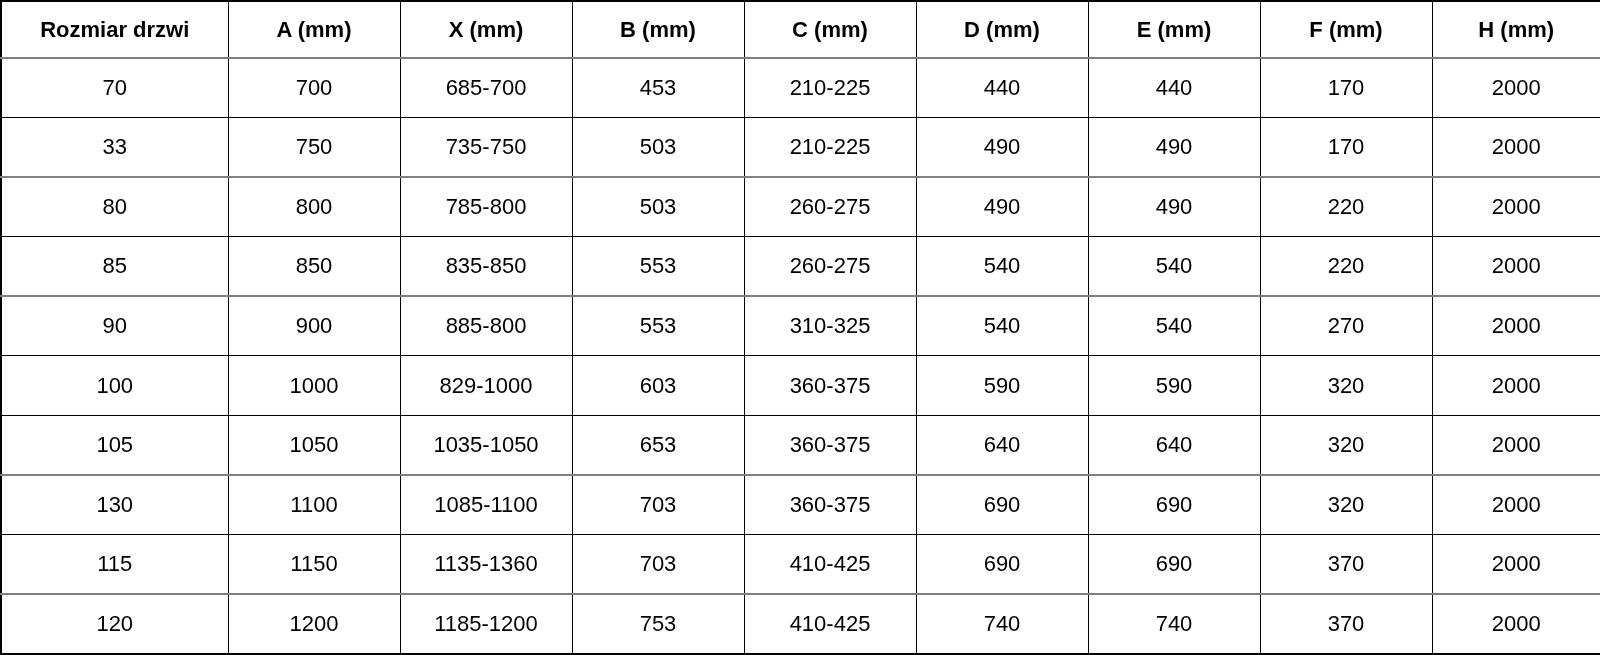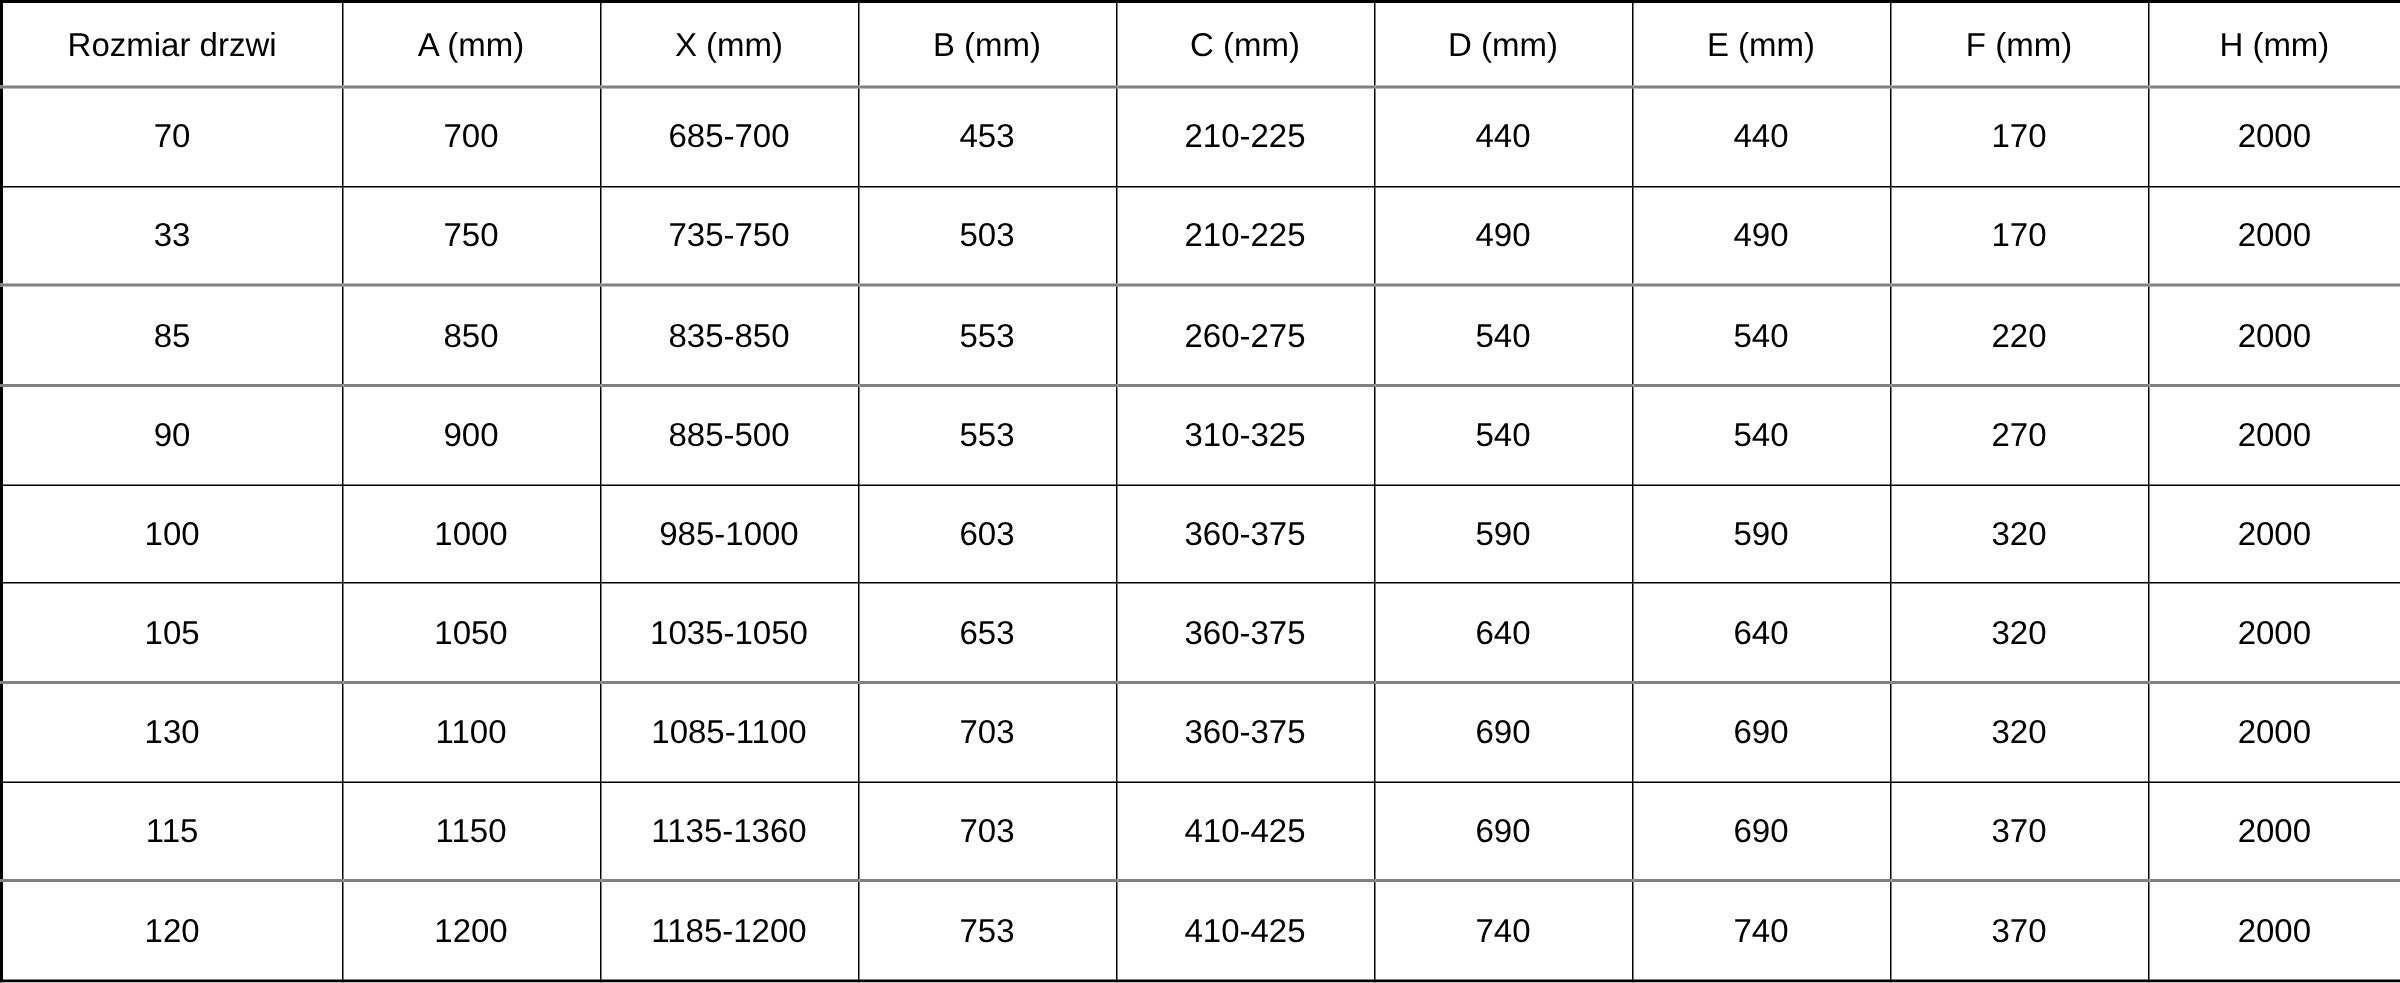--- a/index.html
+++ b/index.html
@@ -21,21 +21,21 @@
   .spec-table th,
   .spec-table td {
     border: 1px solid #000000;
     text-align: center;
     vertical-align: middle;
     padding: 0;
     overflow: hidden;
     white-space: nowrap;
   }
   .spec-table th {
-    font-weight: 400;
+    font-weight: 700;
     height: 55px;
   }
   .spec-table td {
     font-weight: 400;
     height: 54px;
   }
   
   .spec-table tr.g > th,
   .spec-table tr.g > td {
     border-bottom: 2px solid #808080;
@@ -85,46 +85,57 @@
       <td>33</td>
       <td>750</td>
       <td>735-750</td>
       <td>503</td>
       <td>210-225</td>
       <td>490</td>
       <td>490</td>
       <td>170</td>
       <td>2000</td>
     </tr>
+    <tr>
+      <td>80</td>
+      <td>800</td>
+      <td>785-800</td>
+      <td>503</td>
+      <td>260-275</td>
+      <td>490</td>
+      <td>490</td>
+      <td>220</td>
+      <td>2000</td>
+    </tr>
     <tr class="g">
       <td>85</td>
       <td>850</td>
       <td>835-850</td>
       <td>553</td>
       <td>260-275</td>
       <td>540</td>
       <td>540</td>
       <td>220</td>
       <td>2000</td>
     </tr>
     <tr>
       <td>90</td>
       <td>900</td>
-      <td>885-500</td>
+      <td>885-800</td>
       <td>553</td>
       <td>310-325</td>
       <td>540</td>
       <td>540</td>
       <td>270</td>
       <td>2000</td>
     </tr>
     <tr>
       <td>100</td>
       <td>1000</td>
-      <td>985-1000</td>
+      <td>829-1000</td>
       <td>603</td>
       <td>360-375</td>
       <td>590</td>
       <td>590</td>
       <td>320</td>
       <td>2000</td>
     </tr>
     <tr class="g">
       <td>105</td>
       <td>1050</td>

